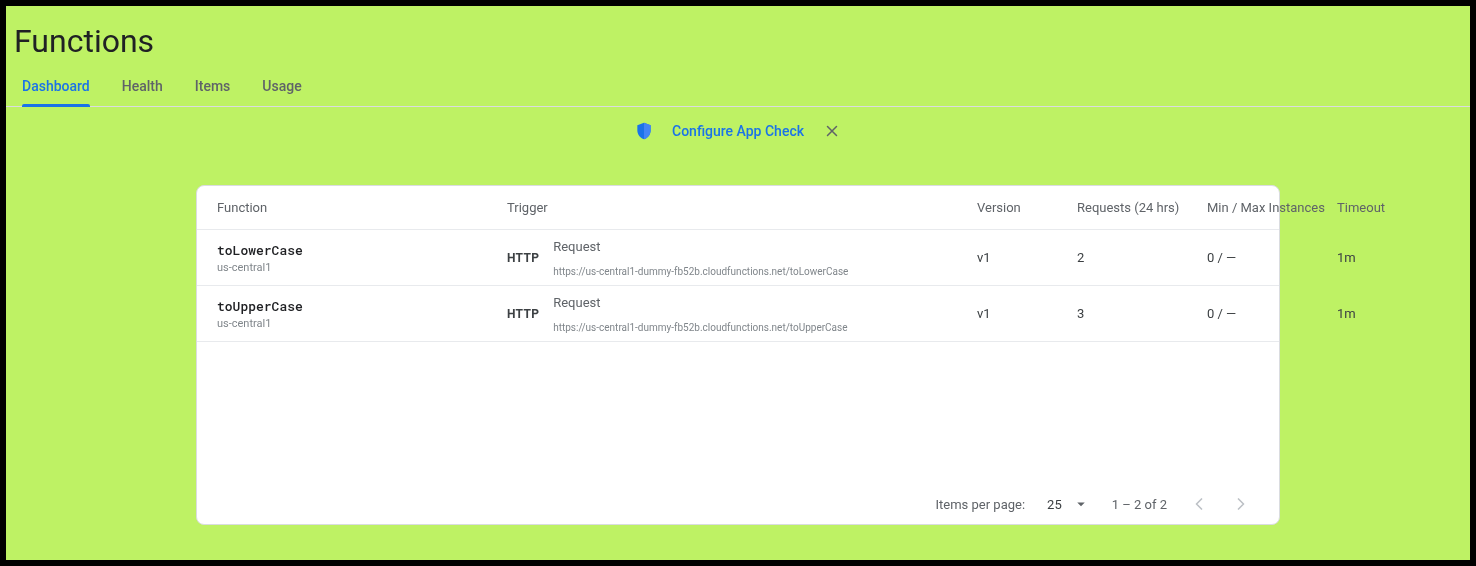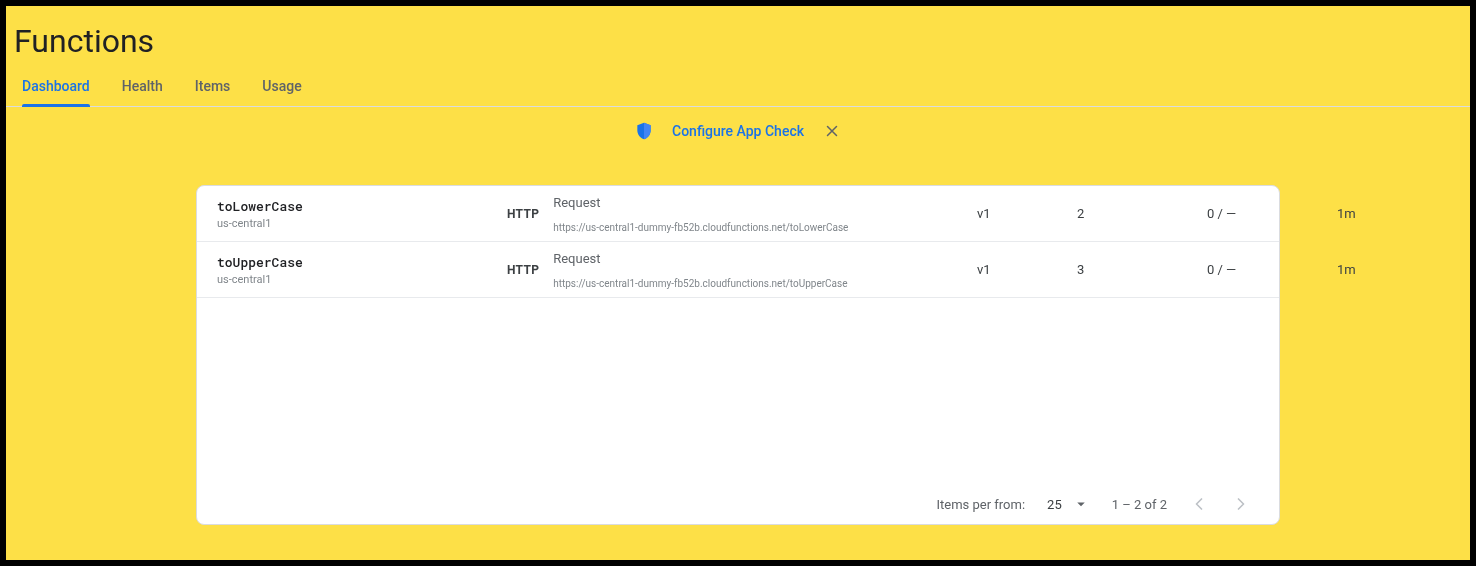--- a/index.html
+++ b/index.html
@@ -5,21 +5,21 @@
   * { box-sizing: border-box; margin: 0; padding: 0; }
   html, body { width: 100%; height: 100%; }
   body {
     font-family: Roboto, "Helvetica Neue", Arial, sans-serif;
     background: #000;
     padding: 6px;
     width: 1476px;
     height: 566px;
   }
   .app {
-    background: #fde047;
+    background: #bef264;
     width: 100%;
     height: 100%;
     position: relative;
     overflow: hidden;
   }
   .page-title {
     font-size: 32px;
     font-weight: 400;
     color: #202124;
     padding: 16px 8px 8px 8px;
@@ -186,20 +186,28 @@
     </span>
     <span class="link">Configure App Check</span>
     <span class="close">
       <svg viewBox="0 0 24 24" width="18" height="18">
           <path d="M6 6 L18 18 M18 6 L6 18" stroke="#5f6368" stroke-width="2" stroke-linecap="round"></path>
         </svg>
     </span>
   </div>
 
   <div class="card">
+    <div class="thead">
+      <div>Function</div>
+      <div>Trigger</div>
+      <div>Version</div>
+      <div>Requests (24 hrs)</div>
+      <div>Min / Max Instances</div>
+      <div>Timeout</div>
+    </div>
 
     <div class="trow">
       <div>
         <div class="fn-name">toLowerCase</div>
         <div class="fn-region">us-central1</div>
       </div>
       <div class="trigger-cell">
         <span class="http-badge">HTTP</span>
         <div>
           <div class="trigger-title">Request</div>
@@ -226,21 +234,21 @@
       </div>
       <div>v1</div>
       <div>3</div>
       <div>0 / —</div>
       <div>1m</div>
     </div>
 
     <div class="spacer"></div>
 
     <div class="pager">
-      <span>Items per from:</span>
+      <span>Items per page:</span>
       <span class="sel">
         <span>25</span>
         <svg viewBox="0 0 24 24" width="18" height="18">
             <path d="M7 10l5 5 5-5z" fill="#5f6368"></path>
           </svg>
       </span>
       <span>1 – 2 of 2</span>
       <span class="nav">
         <svg viewBox="0 0 24 24" width="20" height="20">
             <path d="M15 6l-6 6 6 6" stroke="#bdc1c6" stroke-width="2" fill="none" stroke-linecap="round" stroke-linejoin="round"></path>

